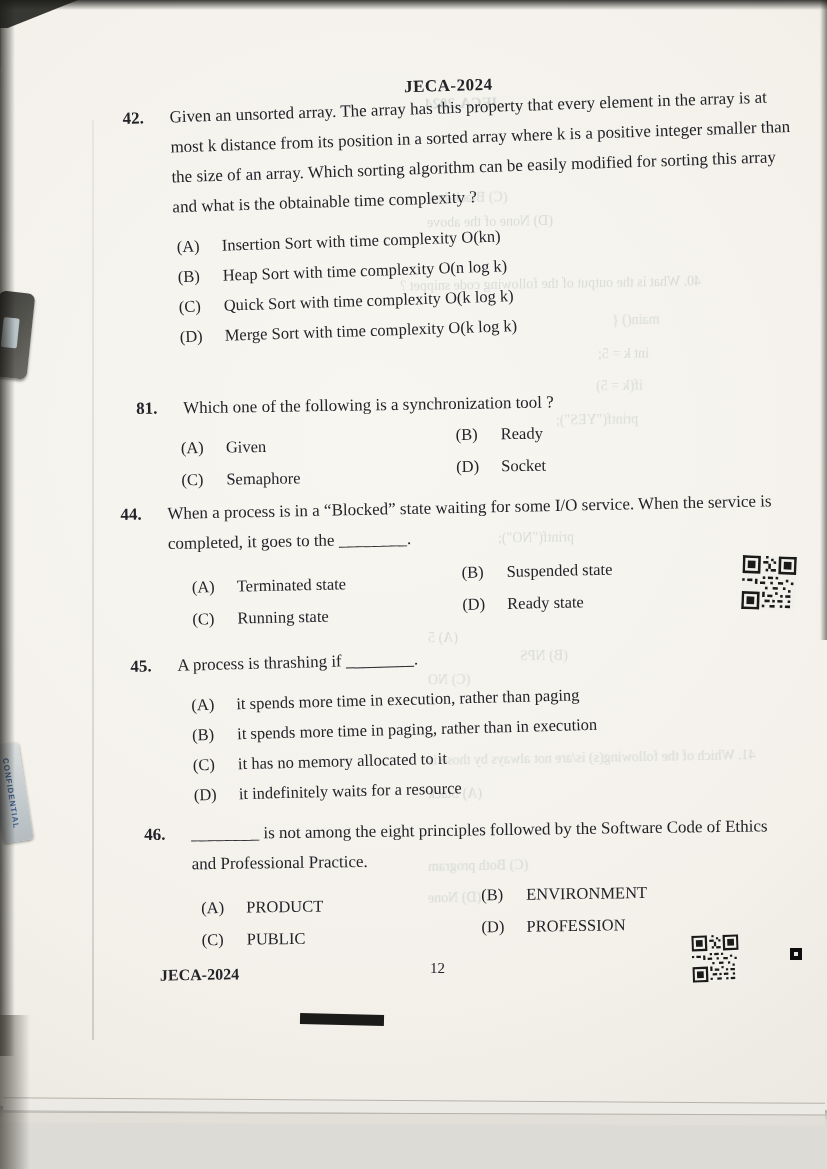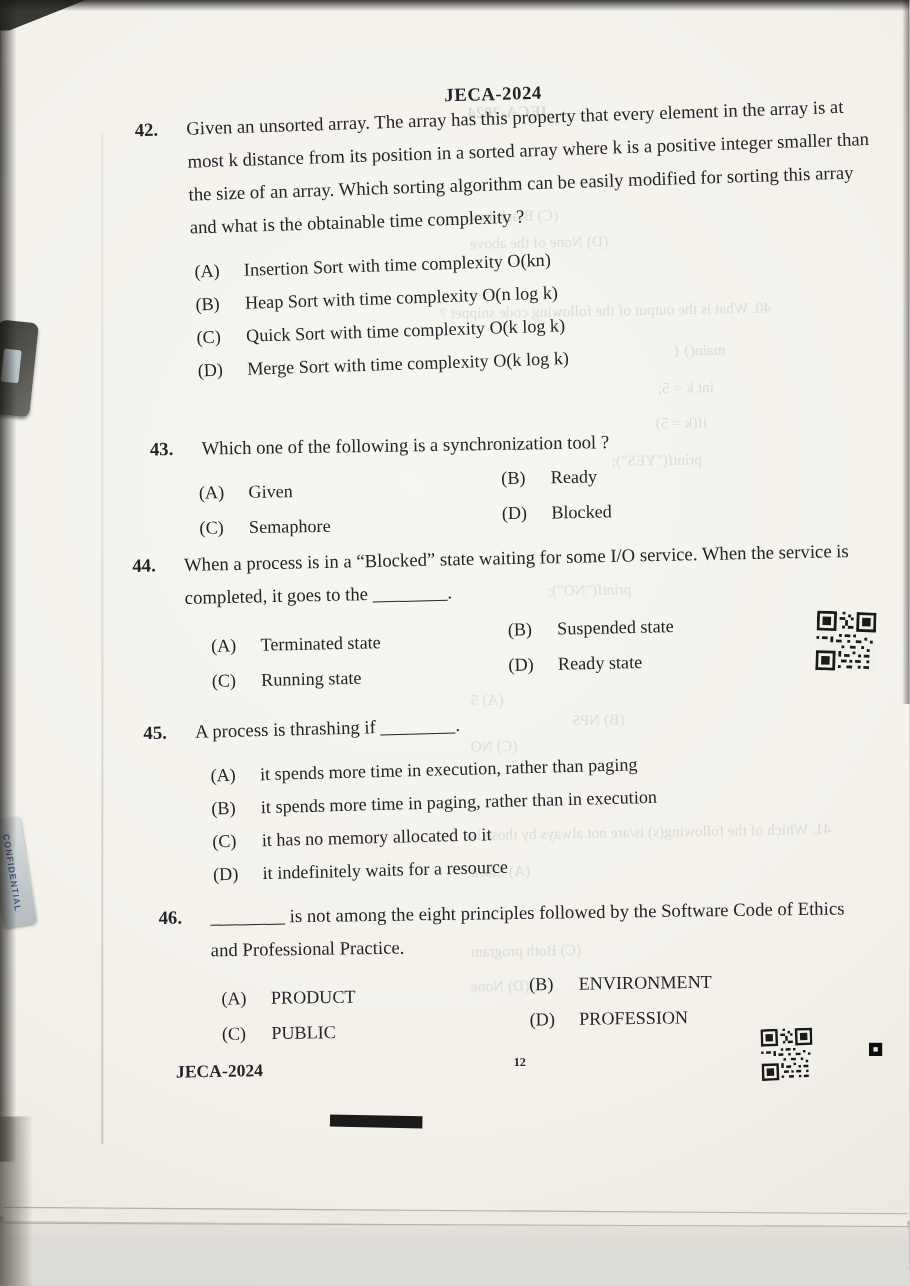--- a/index.html
+++ b/index.html
@@ -39,21 +39,21 @@
   .q-text{margin:0;line-height:30px;}
   .opts{list-style:none;margin:10px 0 0 0;padding:0;font-size:16.5px;}
   .opts li{display:flex;gap:13px;line-height:30px;}
   .opt-label{min-width:32px;}
   .opts.grid{display:grid;row-gap:2px;}
   .raise{transform:translateY(-9px);}
   
   #header{position:absolute;left:404px;top:76px;margin:0;font-size:17px;font-weight:bold;
     letter-spacing:.5px;transform:rotate(-1.5deg);}
   #footer-code{position:absolute;left:160px;top:966px;font-size:16px;font-weight:bold;transform:rotate(-1deg);}
-  #page-num{position:absolute;left:467px;top:960px;font-size:11px;font-weight:bold;}
+  #page-num{position:absolute;left:430px;top:960px;font-size:15px;font-weight:normal;}
   .redaction{position:absolute;left:300px;top:1014px;width:84px;height:11px;background:#1b1b1a;transform:rotate(1.2deg);}
   .reg-mark{position:absolute;left:790px;top:948px;width:12px;height:12px;background:#0d0d0d;}
   .reg-mark div{position:absolute;left:4px;top:4px;width:4px;height:4px;background:#e8e8e4;}
   .qr{position:absolute;}
   
   .bleed{position:absolute;transform:scaleX(-1) rotate(1deg);opacity:.17;color:#3f6274;
     filter:blur(.3px);font-size:14px;white-space:nowrap;}
   .bleed.b-bold{font-weight:bold;font-size:15px;}
 </style>
 </head>
@@ -101,39 +101,39 @@
         </li>
       <li>
           <span class="opt-label">(D)</span>
           <span class="opt-text">Merge Sort with time complexity O(k log k)</span>
         </li>
     </ul>
   </section>
 
   <section class="q" style="left:136px;top:394px;width:660px;transform:rotate(-0.9deg);">
     <div class="q-head">
-      <span class="q-num">43.</span>
+      <span class="q-num">81.</span>
       <p class="q-text">Which one of the following is a synchronization tool ?</p>
     </div>
     <ul class="opts grid" style="margin-left:44px;grid-template-columns:275px auto;">
       <li>
           <span class="opt-label">(A)</span>
           <span class="opt-text">Given</span>
         </li>
       <li class="raise">
           <span class="opt-label">(B)</span>
           <span class="opt-text">Ready</span>
         </li>
       <li>
           <span class="opt-label">(C)</span>
           <span class="opt-text">Semaphore</span>
         </li>
       <li class="raise">
           <span class="opt-label">(D)</span>
-          <span class="opt-text">Blocked</span>
+          <span class="opt-text">Socket</span>
         </li>
     </ul>
   </section>
 
   <section class="q" style="left:120px;top:500px;width:690px;transform:rotate(-1.2deg);">
     <div class="q-head">
       <span class="q-num">44.</span>
       <p class="q-text">When a process is in a “Blocked” state waiting for some I/O service. When the service is completed, it goes to the ________.</p>
     </div>
     <ul class="opts grid" style="margin-left:70px;margin-top:14px;grid-template-columns:270px auto;">

